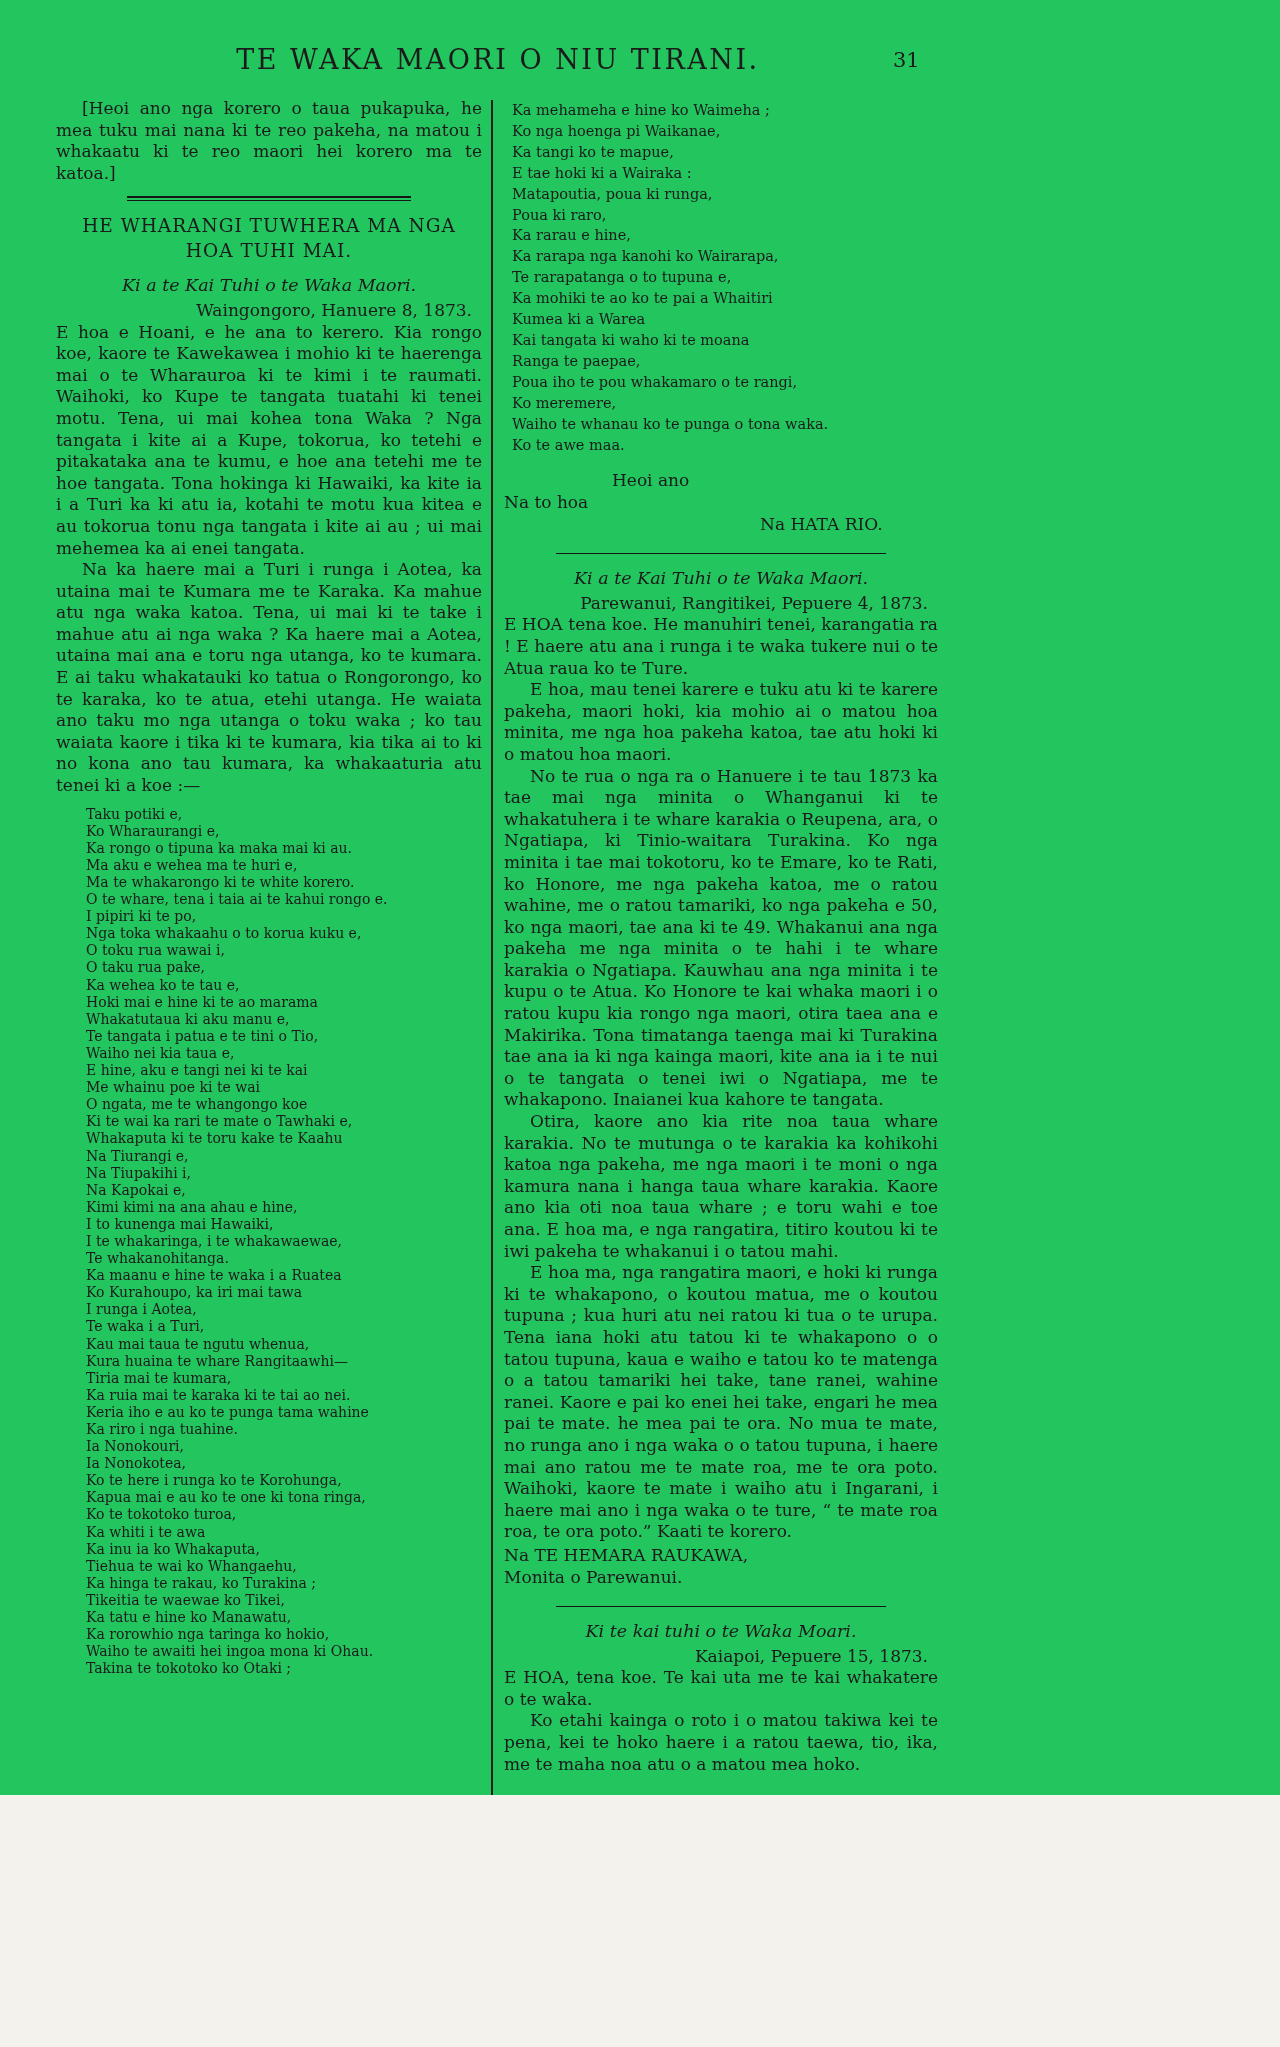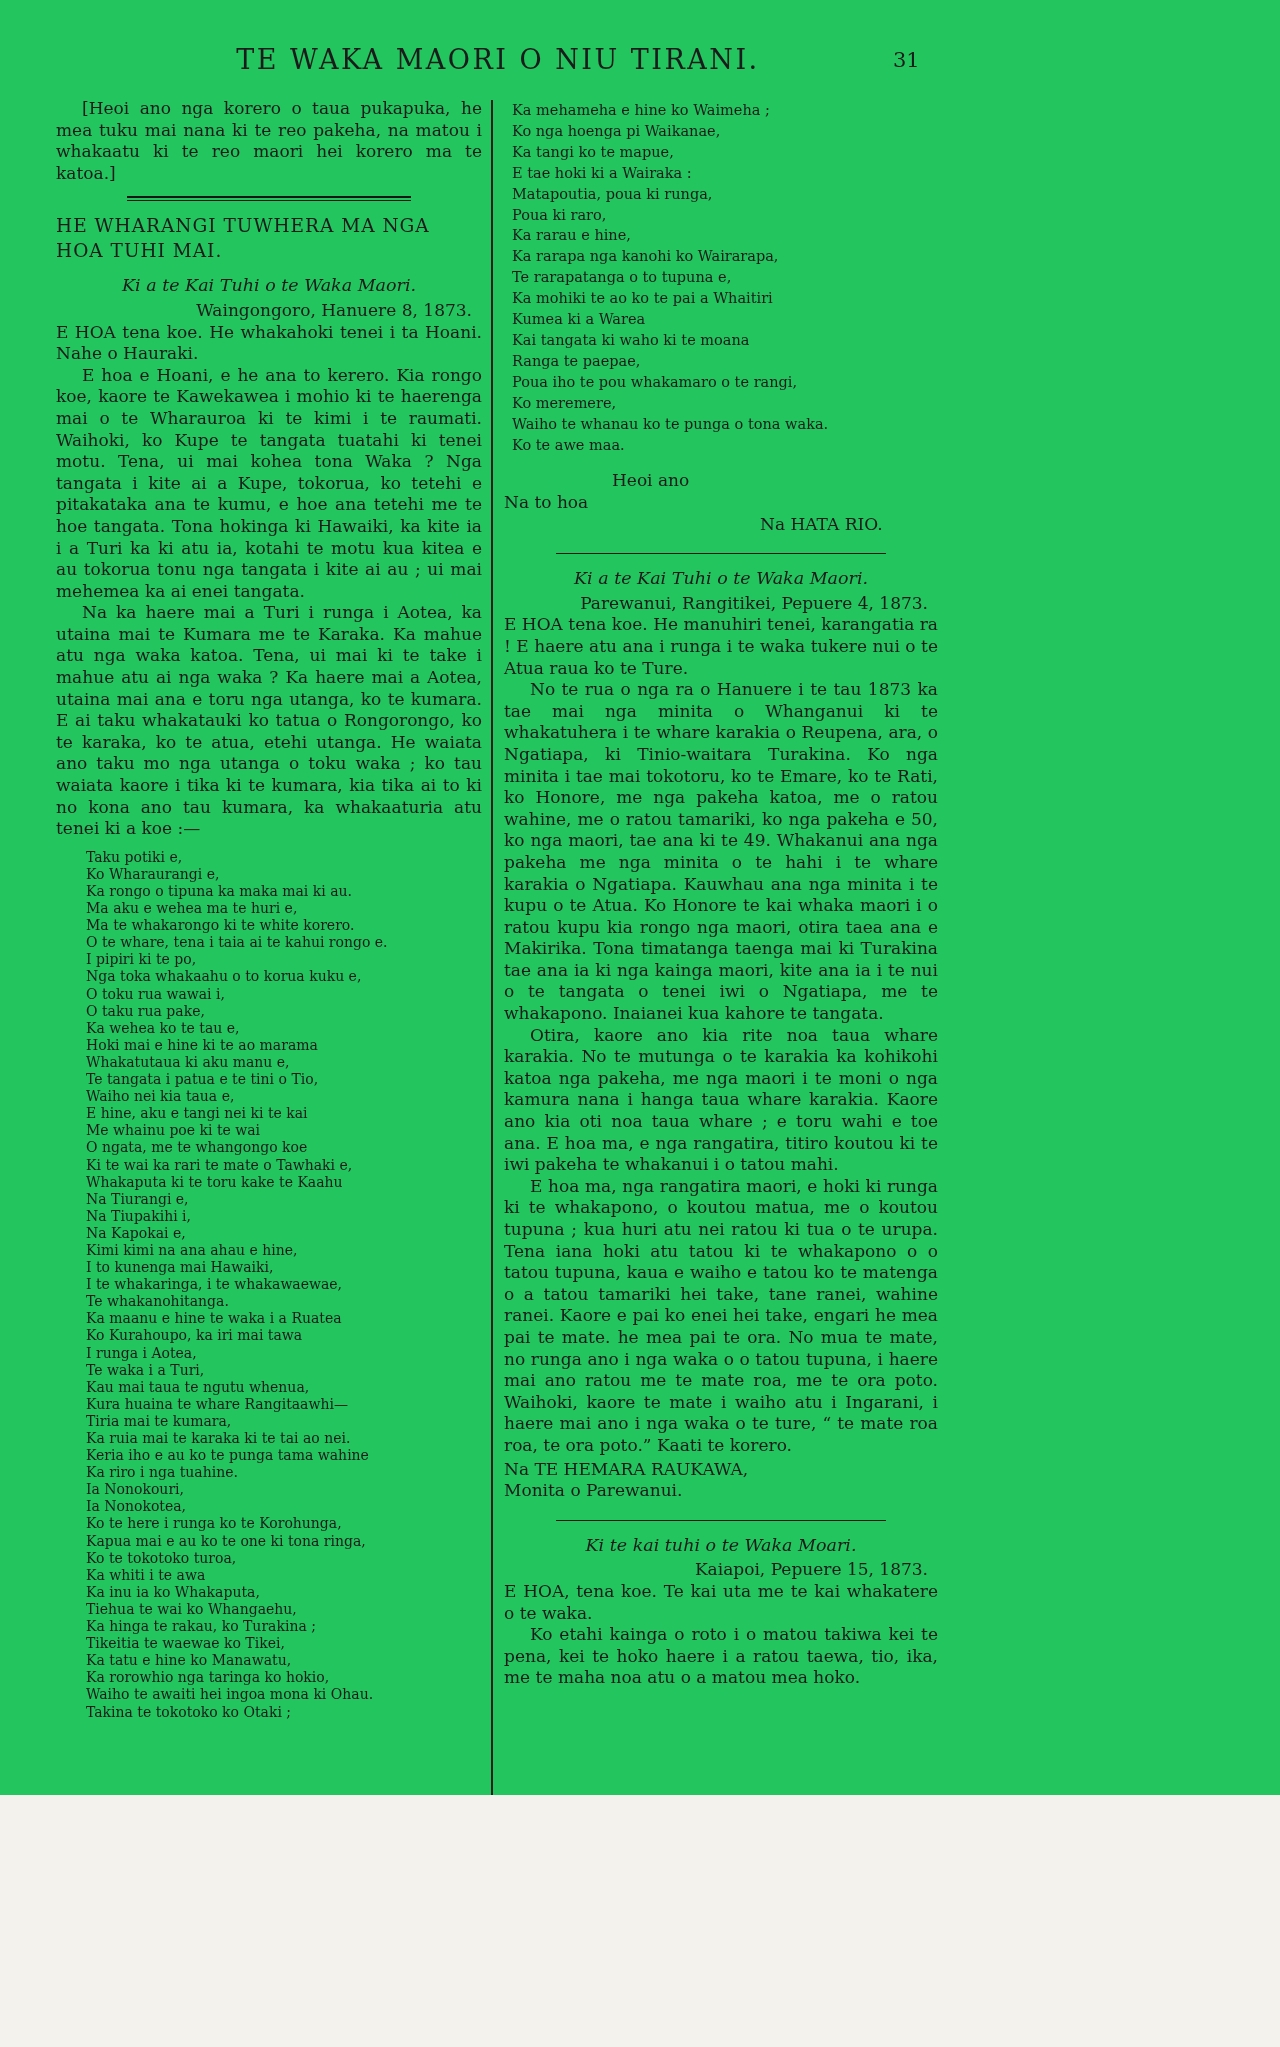--- a/index.html
+++ b/index.html
@@ -49,21 +49,21 @@
     border-top:2px solid #161616;
     border-bottom:1px solid #161616;
   }
   .hrule {
     width:330px;
     margin:18px auto 14px;
     border-top:1.5px solid #161616;
   }
   .section-heading {
     margin:8px 0 12px;
-    text-align:left;
+    text-align:center;
     font-size:18.5px;
     font-weight:normal;
     letter-spacing:1px;
     line-height:25px;
     text-indent:0;
   }
   .address-heading {
     text-align:center;
     font-style:italic;
     font-size:17.5px;
@@ -111,21 +111,20 @@
     <p class="para">[Heoi ano nga korero o taua pukapuka, he mea tuku mai nana ki te reo pakeha, na matou i whakaatu ki te reo maori hei korero ma te katoa.]</p>
 
     <div class="double-rule"></div>
 
     <h2 class="section-heading">HE WHARANGI TUWHERA MA NGA HOA TUHI MAI.</h2>
 
     <div class="address-heading">Ki a te Kai Tuhi o te Waka Maori.</div>
     <div class="dateline">Waingongoro, Hanuere 8, 1873.</div>
 
     <div class="paras">
-        <p class="para">E HOA tena koe.  He whakahoki tenei i ta Hoani. Nahe o Hauraki.</p>
         <p class="para">E hoa e Hoani, e he ana to kerero.  Kia rongo koe, kaore te Kawekawea i mohio ki te haerenga mai o te Wharauroa ki te kimi i te raumati.  Waihoki, ko Kupe te tangata tuatahi ki tenei motu.  Tena, ui mai kohea tona Waka ?  Nga tangata i kite ai a Kupe, tokorua, ko tetehi e pitakataka ana te kumu, e hoe ana tetehi me te hoe tangata.  Tona hokinga ki Hawaiki, ka kite ia i a Turi ka ki atu ia, kotahi te motu kua kitea e au tokorua tonu nga tangata i kite ai au ; ui mai mehemea ka ai enei tangata.</p>
         <p class="para">Na ka haere mai a Turi i runga i Aotea, ka utaina mai te Kumara me te Karaka.  Ka mahue atu nga waka katoa.  Tena, ui mai ki te take i mahue atu ai nga waka ?  Ka haere mai a Aotea, utaina mai ana e toru nga utanga, ko te kumara.  E ai taku whakatauki ko tatua o Rongorongo, ko te karaka, ko te atua, etehi utanga.  He waiata ano taku mo nga utanga o toku waka ; ko tau waiata kaore i tika ki te kumara, kia tika ai to ki no kona ano tau kumara, ka whakaaturia atu tenei ki a koe :—</p>
       </div>
 
     <div class="poem">
         <div class="poem-line">Taku potiki e,</div>
         <div class="poem-line">Ko Wharaurangi e,</div>
         <div class="poem-line">Ka rongo o tipuna ka maka mai ki au.</div>
         <div class="poem-line">Ma aku e wehea ma te huri e,</div>
         <div class="poem-line">Ma te whakarongo ki te white korero.</div>
@@ -207,20 +206,21 @@
         <div class="closing-line">Na HATA RIO.</div>
       </div>
 
     <div class="hrule"></div>
 
     <div class="address-heading">Ki a te Kai Tuhi o te Waka Maori.</div>
     <div class="dateline">Parewanui, Rangitikei, Pepuere 4, 1873.</div>
 
     <div class="paras">
         <p class="para">E HOA tena koe.  He manuhiri tenei, karangatia ra ! E haere atu ana i runga i te waka tukere nui o te Atua raua ko te Ture.</p>
+        <p class="para">E hoa, mau tenei karere e tuku atu ki te karere pakeha, maori hoki, kia mohio ai o matou hoa minita, me nga hoa pakeha katoa, tae atu hoki ki o matou hoa maori.</p>
         <p class="para">No te rua o nga ra o Hanuere i te tau 1873 ka tae mai nga minita o Whanganui ki te whakatuhera i te whare karakia o Reupena, ara, o Ngatiapa, ki Tinio-waitara Turakina.  Ko nga minita i tae mai tokotoru, ko te Emare, ko te Rati, ko Honore, me nga pakeha katoa, me o ratou wahine, me o ratou tamariki, ko nga pakeha e 50, ko nga maori, tae ana ki te 49. Whakanui ana nga pakeha me nga minita o te hahi i te whare karakia o Ngatiapa.  Kauwhau ana nga minita i te kupu o te Atua.  Ko Honore te kai whaka maori i o ratou kupu kia rongo nga maori, otira taea ana e Makirika.  Tona timatanga taenga mai ki Turakina tae ana ia ki nga kainga maori, kite ana ia i te nui o te tangata o tenei iwi o Ngatiapa, me te whakapono.  Inaianei kua kahore te tangata.</p>
         <p class="para">Otira, kaore ano kia rite noa taua whare karakia. No te mutunga o te karakia ka kohikohi katoa nga pakeha, me nga maori i te moni o nga kamura nana i hanga taua whare karakia.  Kaore ano kia oti noa taua whare ; e toru wahi e toe ana.  E hoa ma, e nga rangatira, titiro koutou ki te iwi pakeha te whakanui i o tatou mahi.</p>
         <p class="para">E hoa ma, nga rangatira maori, e hoki ki runga ki te whakapono, o koutou matua, me o koutou tupuna ; kua huri atu nei ratou ki tua o te urupa.  Tena iana hoki atu tatou ki te whakapono o o tatou tupuna, kaua e waiho e tatou ko te matenga o a tatou tamariki hei take, tane ranei, wahine ranei.  Kaore e pai ko enei hei take, engari he mea pai te mate. he mea pai te ora.  No mua te mate, no runga ano i nga waka o o tatou tupuna, i haere mai ano ratou me te mate roa, me te ora poto.  Waihoki, kaore te mate i waiho atu i Ingarani, i haere mai ano i nga waka o te ture, “ te mate roa roa, te ora poto.”  Kaati te korero.</p>
       </div>
 
     <div class="sig">
         <div class="sig-line">Na TE HEMARA RAUKAWA,</div>
         <div class="sig-line">Monita o Parewanui.</div>
       </div>
 

